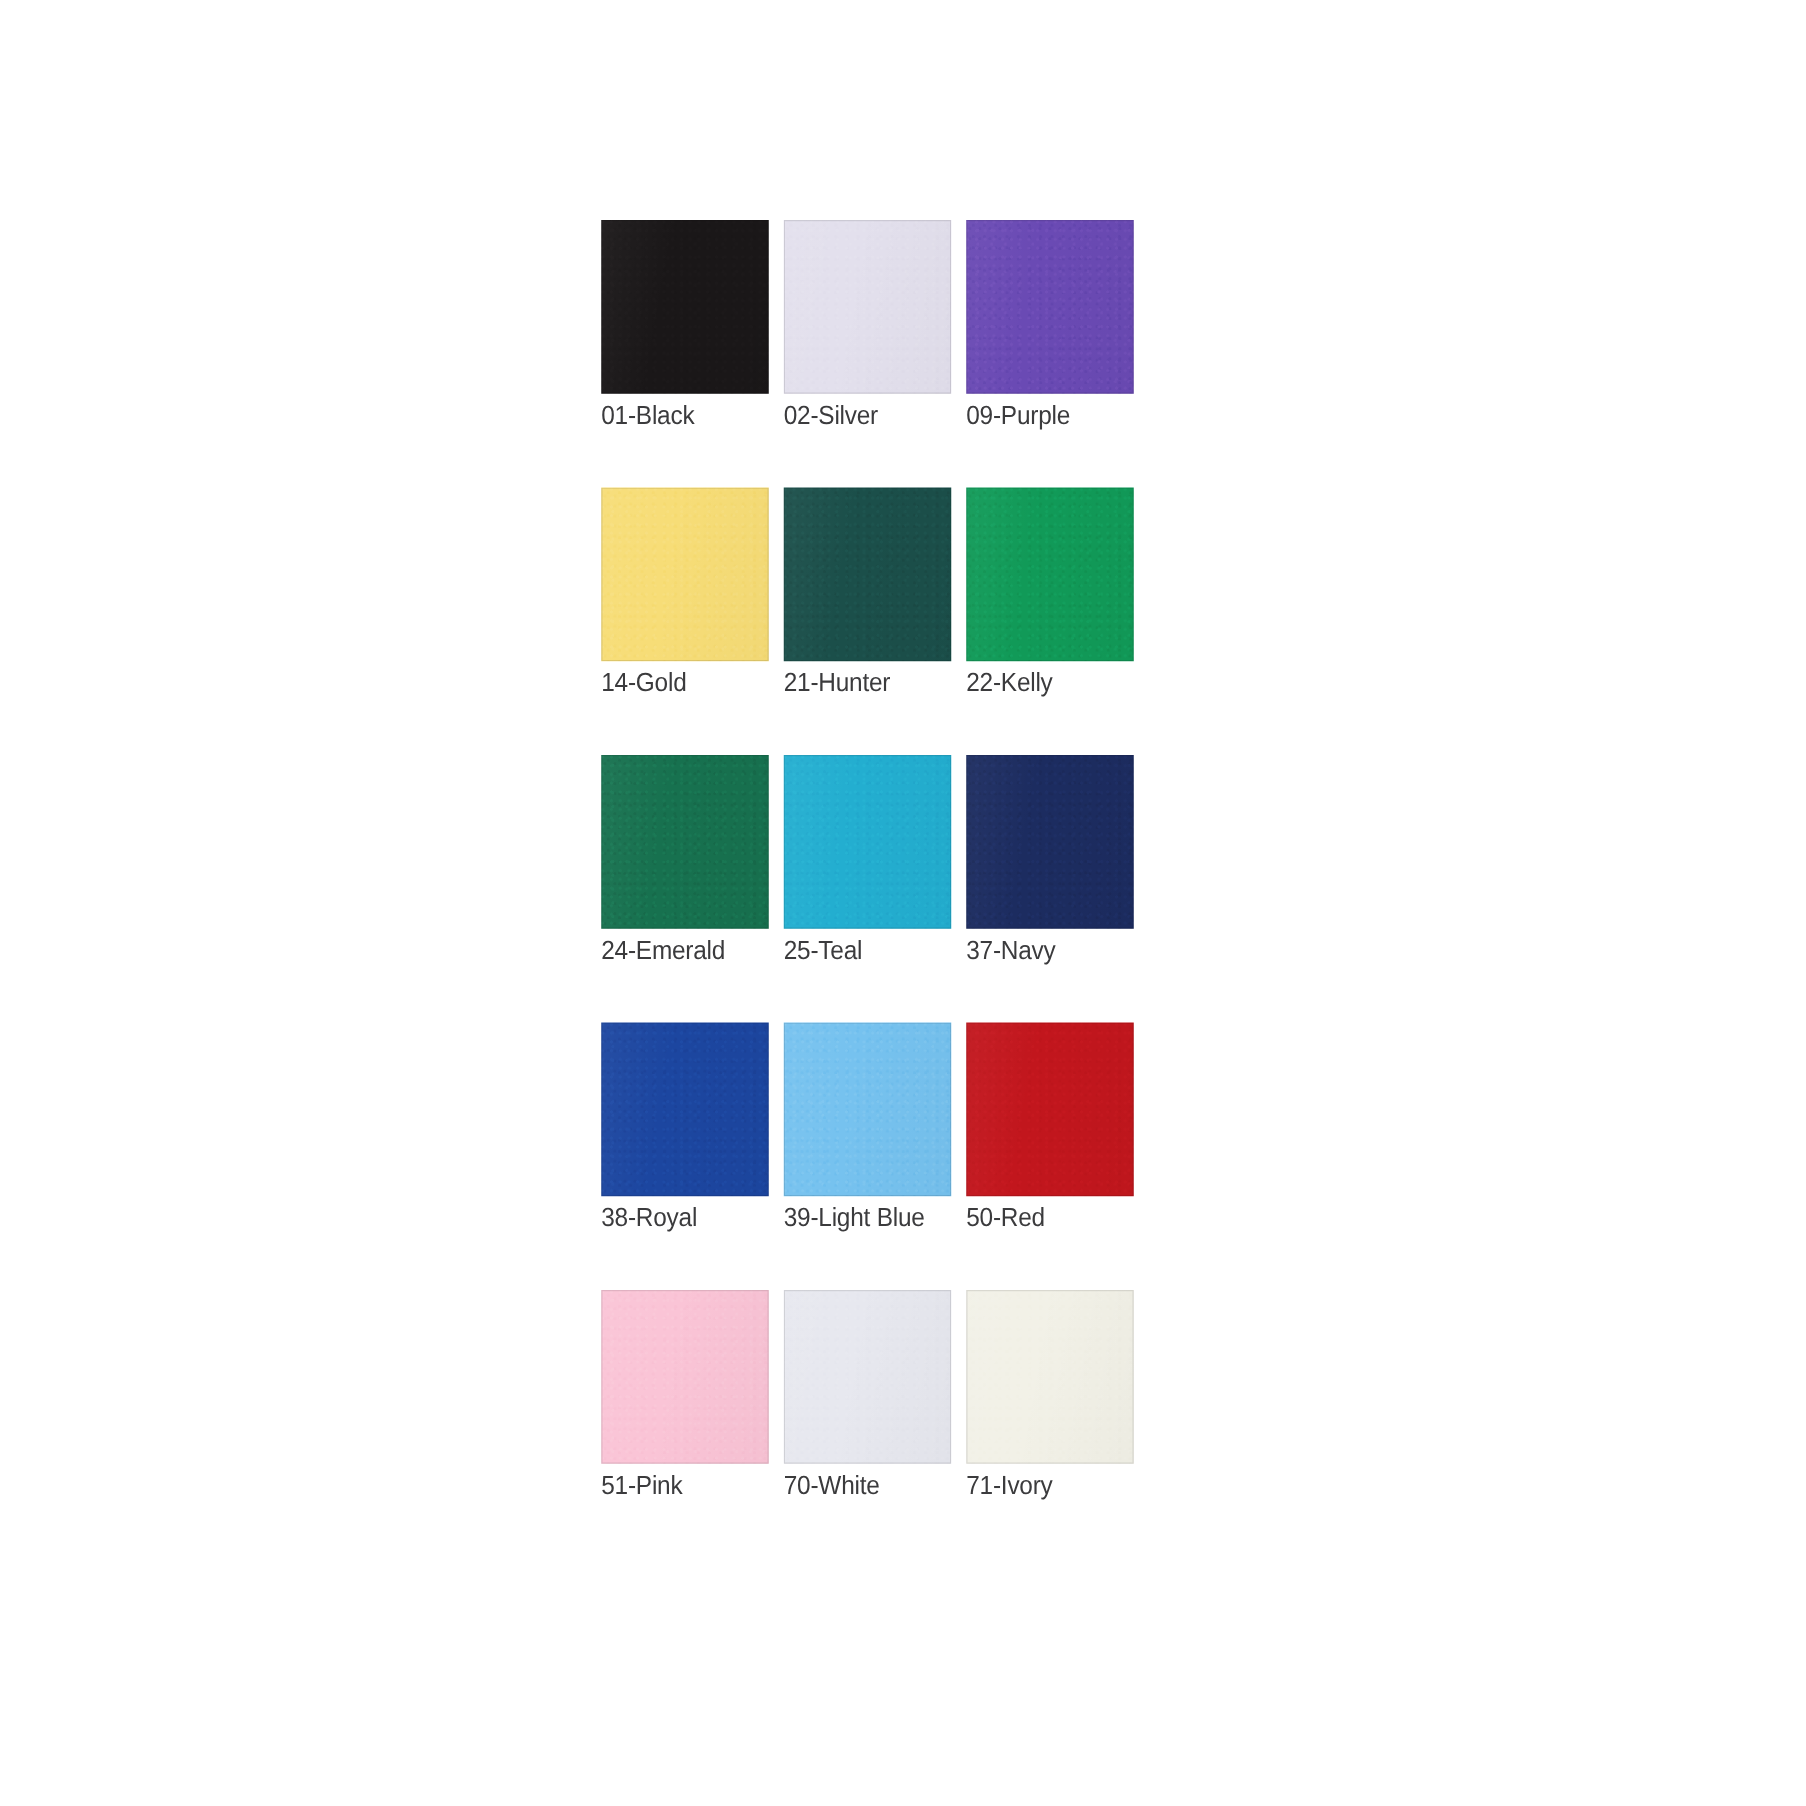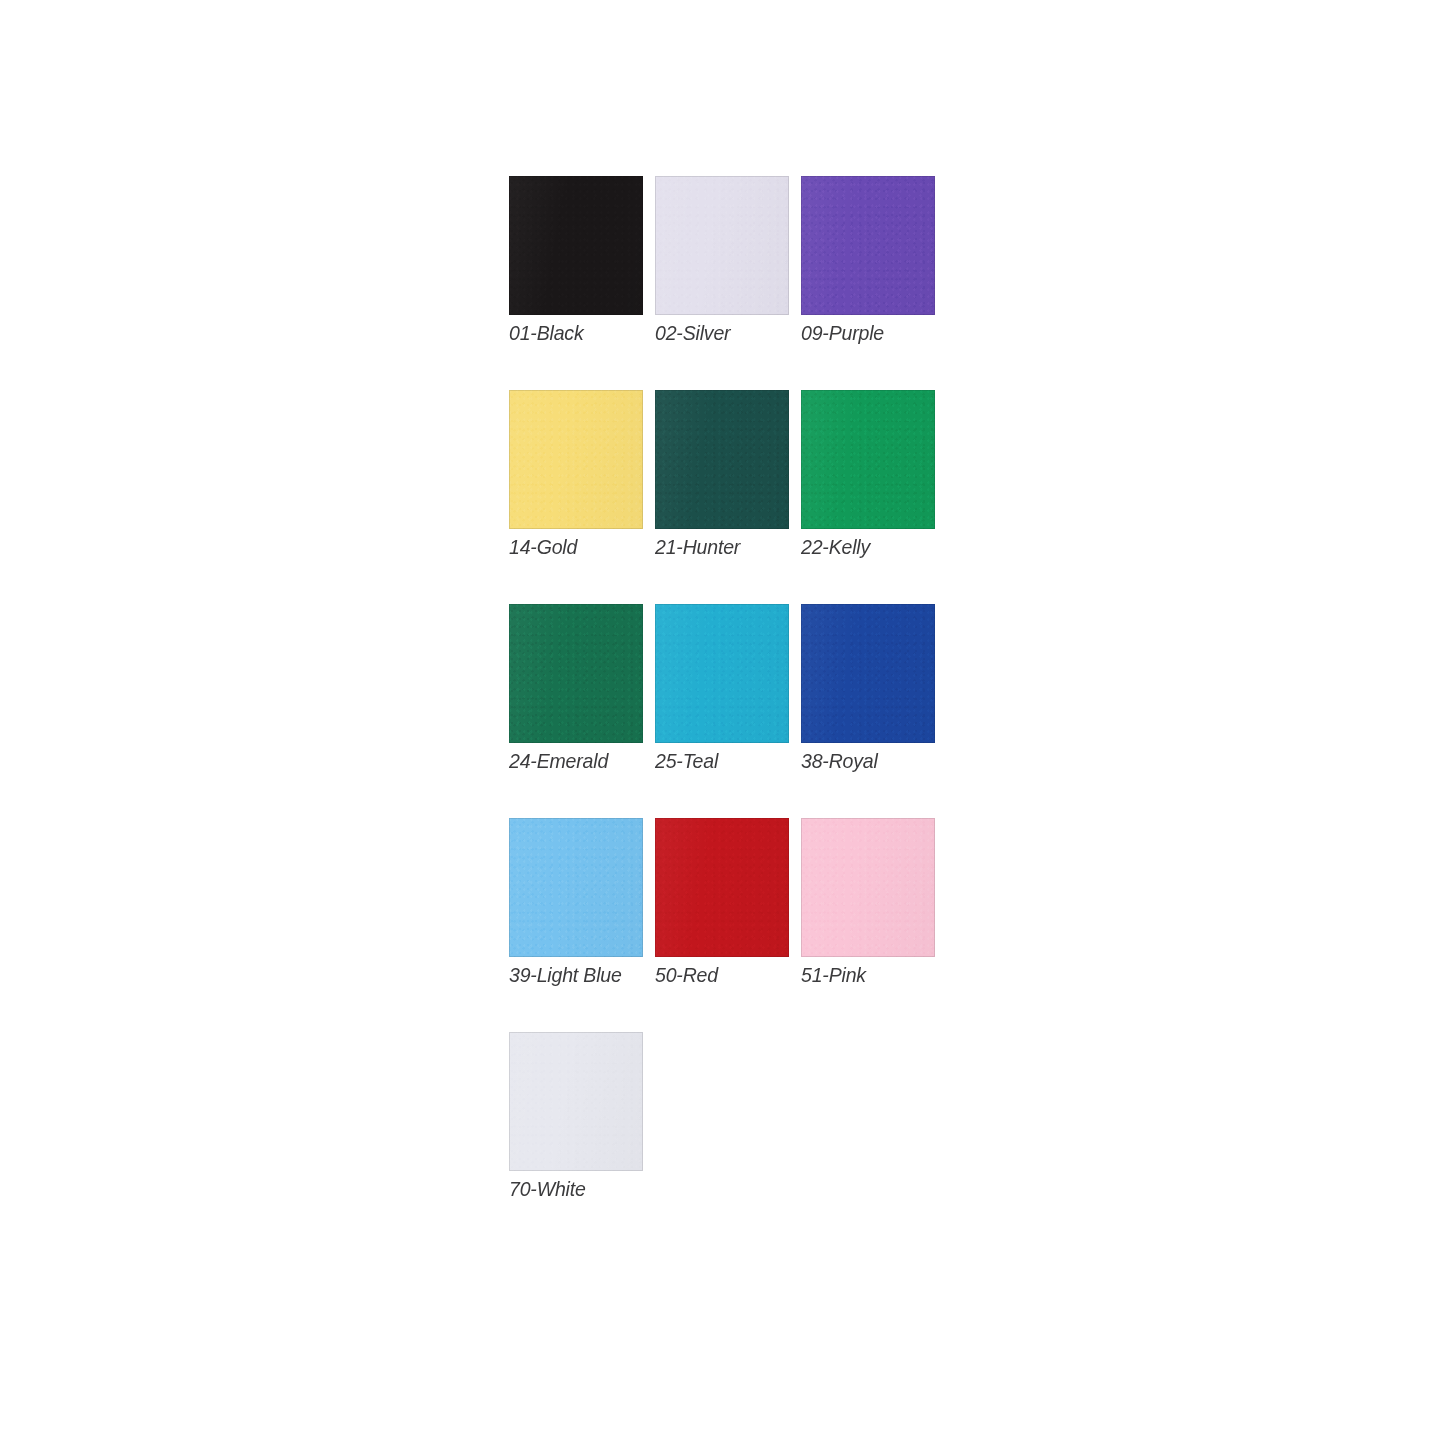--- a/index.html
+++ b/index.html
@@ -12,24 +12,23 @@
     height: 1445px;
     background: #ffffff;
     font-family: "Liberation Sans", "DejaVu Sans", sans-serif;
     overflow: hidden;
     position: relative;
   }
 
   
   #swatch-chart {
     position: absolute;
-    left: 509px;
+    left: 481px;
     top: 176px;
     width: 428px;
-    font-style: italic;
   }
 
   .swatch-grid {
     display: grid;
     grid-template-columns: repeat(3, 134px);
     column-gap: 12px;
     row-gap: 45px;
   }
 
   .swatch-cell {
@@ -158,20 +157,27 @@
     </div>
 
     <div class="swatch-cell">
       <div class="chip" style="background-color: rgb(35, 174, 208);">
         <div class="chip-sheen"></div>
         <div class="chip-texture"></div>
       </div>
       <div class="swatch-label" style="color: rgb(59, 59, 61);">25-Teal</div>
     </div>
 
+    <div class="swatch-cell">
+      <div class="chip" style="background-color: rgb(28, 44, 96);">
+        <div class="chip-sheen"></div>
+        <div class="chip-texture"></div>
+      </div>
+      <div class="swatch-label" style="color: rgb(59, 59, 61);">37-Navy</div>
+    </div>
 
     <div class="swatch-cell">
       <div class="chip" style="background-color: rgb(28, 70, 160);">
         <div class="chip-sheen"></div>
         <div class="chip-texture"></div>
       </div>
       <div class="swatch-label" style="color: rgb(59, 59, 61);">38-Royal</div>
     </div>
 
     <div class="swatch-cell">
@@ -202,15 +208,22 @@
 
 
     <div class="swatch-cell">
       <div class="chip" style="background-color: rgb(231, 232, 239);">
         <div class="chip-sheen"></div>
         <div class="chip-texture"></div>
       </div>
       <div class="swatch-label" style="color: rgb(59, 59, 61);">70-White</div>
     </div>
 
+    <div class="swatch-cell">
+      <div class="chip" style="background-color: rgb(242, 241, 231);">
+        <div class="chip-sheen"></div>
+        <div class="chip-texture"></div>
+      </div>
+      <div class="swatch-label" style="color: rgb(59, 59, 61);">71-Ivory</div>
+    </div>
 
   </div>
 </div>
 
 </body></html>

